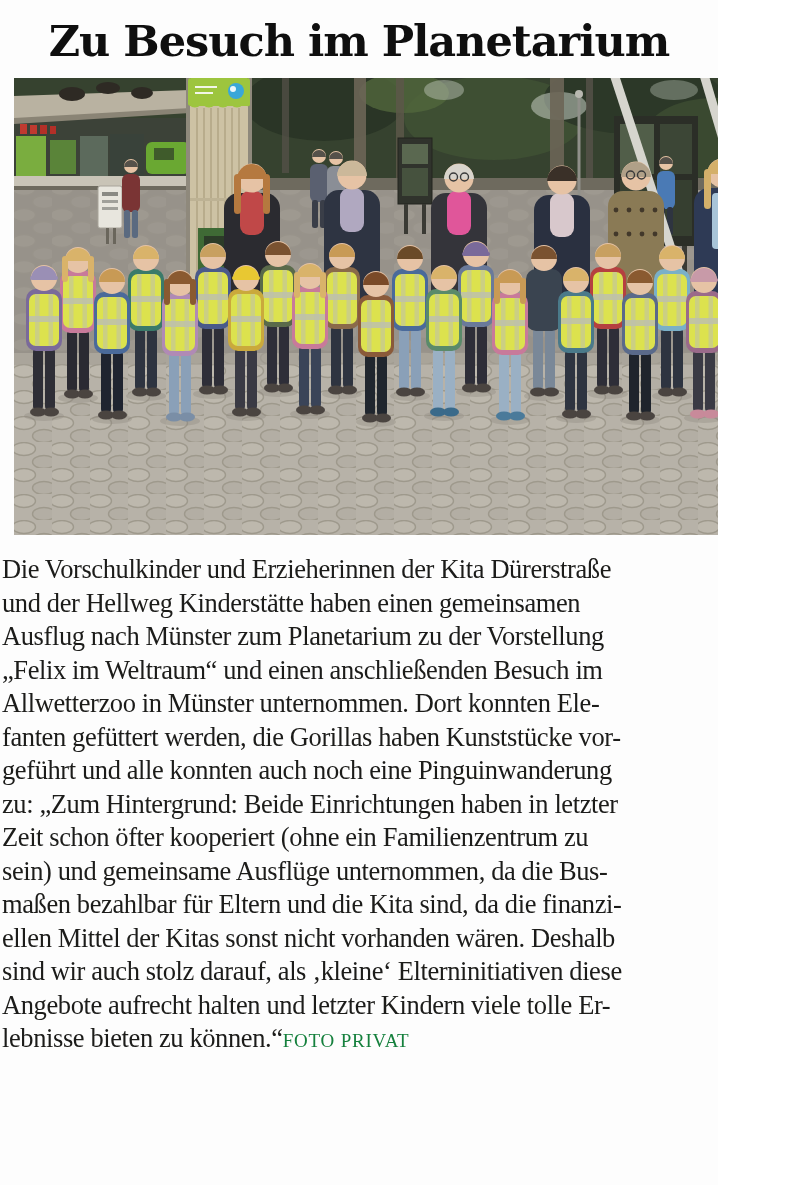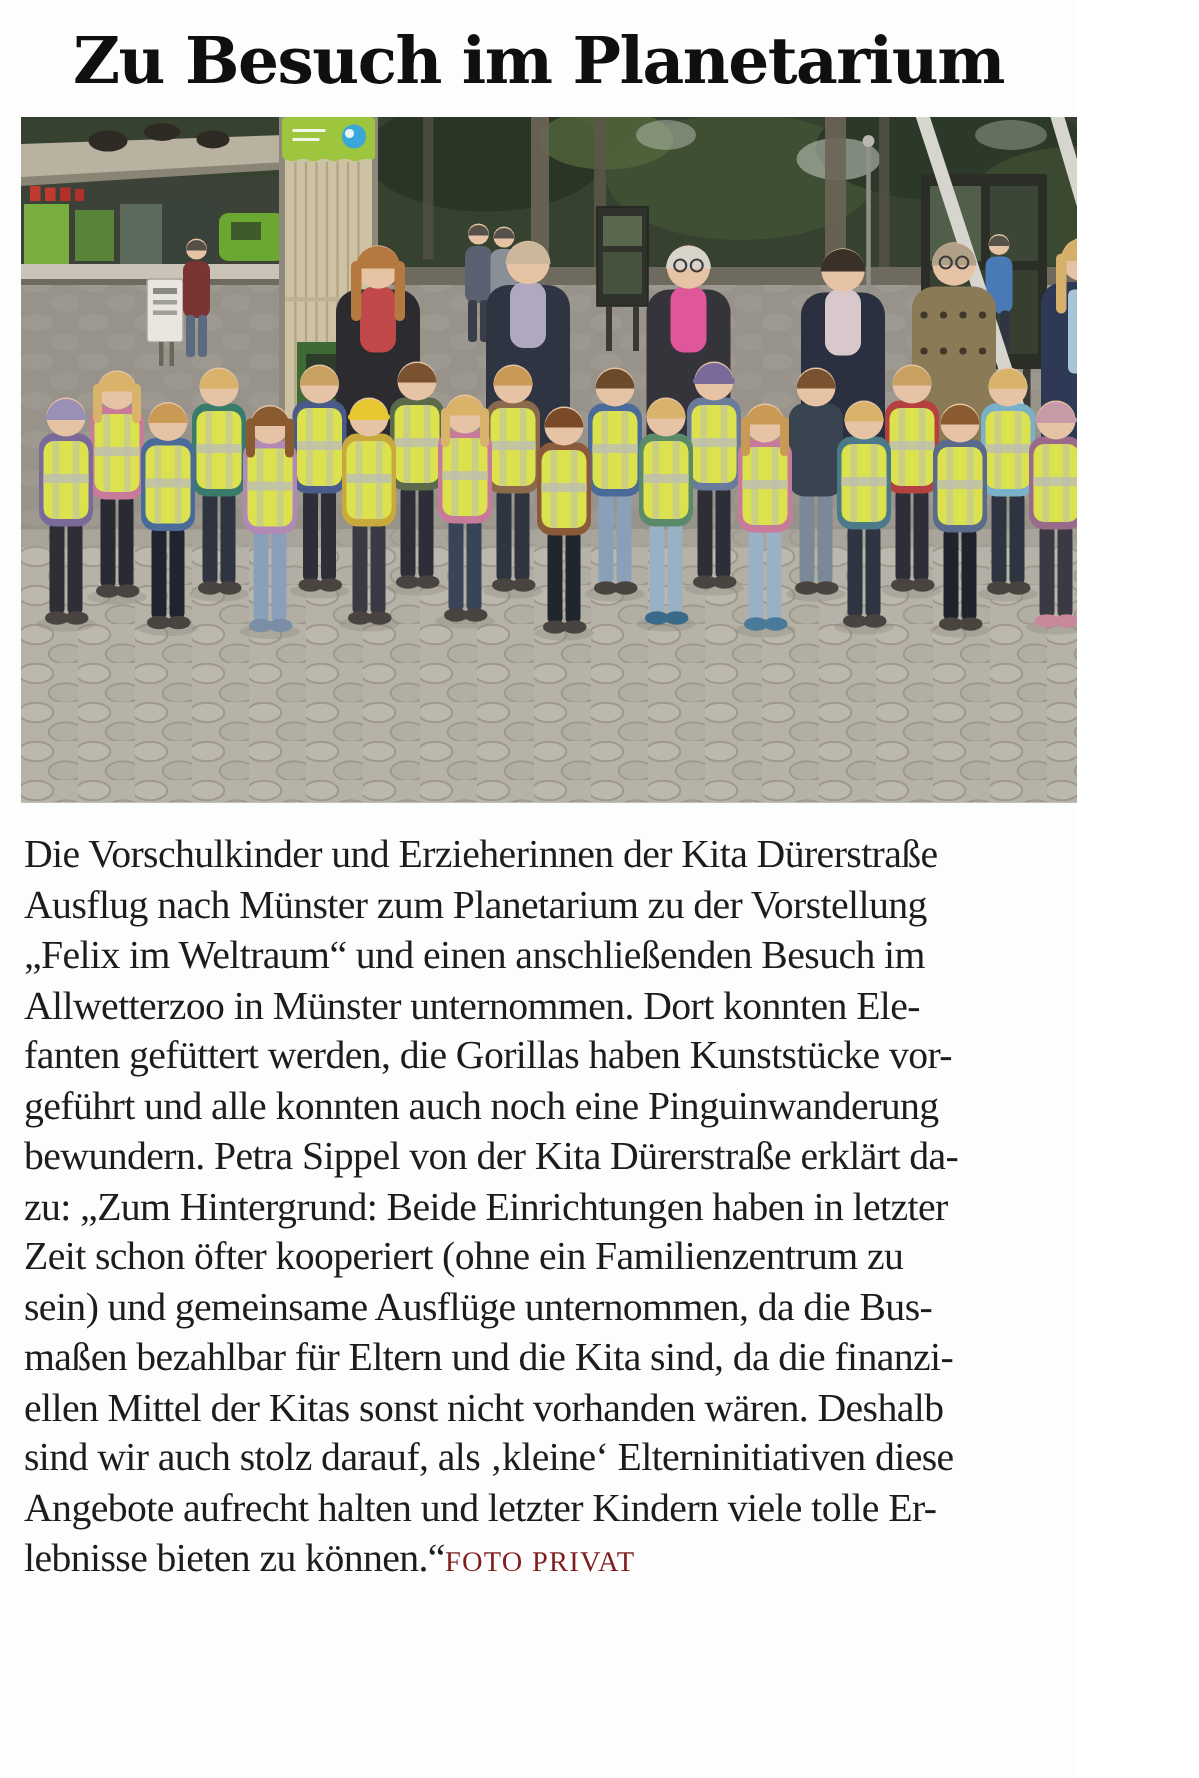--- a/index.html
+++ b/index.html
@@ -11,29 +11,29 @@
     margin:20px 15px 0 15px;text-align:center;
     font-family:"DejaVu Serif", serif;font-weight:700;
     font-size:43px;line-height:1.0;letter-spacing:-1px;color:#0f0f0f;
   }
   .photo{
     margin:15px 15px 0 14px;width:769px;height:457px;display:block;
     background:#8a8a80;overflow:hidden;
   }
   .photo svg{display:block;width:769px;height:457px;}
   .body-text{
-    margin:18px 15px 0 16px;
+    margin:18px 15px 0 2px;
     font-size:26.5px;line-height:33.5px;letter-spacing:-0.4px;
     color:#1c1c1a;
   }
   .line{white-space:nowrap;}
   .line.last{display:flex;justify-content:flex-start;align-items:baseline;white-space:normal;}
   .line.last > span:first-child{white-space:nowrap;}
   .credit{
-    font-size:19px;letter-spacing:0.8px;color:#7f1d1d;white-space:nowrap;
+    font-size:19px;letter-spacing:0.8px;color:#15803d;white-space:nowrap;
     font-family:"Liberation Serif", serif;
   }
 </style>
 </head>
 <body>
 
 <div class="page">
 
   <h1 class="headline">Zu Besuch im Planetarium</h1>
 
@@ -553,26 +553,26 @@
             <rect x="366.5" y="222" width="4.5" height="52" fill="#bdbfae" opacity="0.55"></rect>
             <circle cx="362" cy="206" r="13" fill="#e6c3a5"></circle>
             <path d="M 349,207 a13,13 0 0 1 26,0 z" fill="#7a4a28"></path>
           </g>
         </g>
     </svg>
   </figure>
 
   <div class="body-text" id="body-lines">
       <div class="line"><span>Die Vorschulkinder und Erzieherinnen der Kita Dürerstraße</span></div>
+      <div class="line"><span>und der Hellweg Kinderstätte haben einen gemeinsamen</span></div>
       <div class="line"><span>Ausflug nach Münster zum Planetarium zu der Vorstellung</span></div>
       <div class="line"><span>„Felix im Weltraum“ und einen anschließenden Besuch im</span></div>
       <div class="line"><span>Allwetterzoo in Münster unternommen. Dort konnten Ele-</span></div>
       <div class="line"><span>fanten gefüttert werden, die Gorillas haben Kunststücke vor-</span></div>
       <div class="line"><span>geführt und alle konnten auch noch eine Pinguinwanderung</span></div>
-      <div class="line"><span>bewundern. Petra Sippel von der Kita Dürerstraße erklärt da-</span></div>
       <div class="line"><span>zu: „Zum Hintergrund: Beide Einrichtungen haben in letzter</span></div>
       <div class="line"><span>Zeit schon öfter kooperiert (ohne ein Familienzentrum zu</span></div>
       <div class="line"><span>sein) und gemeinsame Ausflüge unternommen, da die Bus-</span></div>
       <div class="line"><span>maßen bezahlbar für Eltern und die Kita sind, da die finanzi-</span></div>
       <div class="line"><span>ellen Mittel der Kitas sonst nicht vorhanden wären. Deshalb</span></div>
       <div class="line"><span>sind wir auch stolz darauf, als ‚kleine‘ Elterninitiativen diese</span></div>
       <div class="line"><span>Angebote aufrecht halten und letzter Kindern viele tolle Er-</span></div>
       <div class="line last">
         <span>lebnisse bieten zu können.“</span>
         <span class="credit">FOTO PRIVAT</span>

